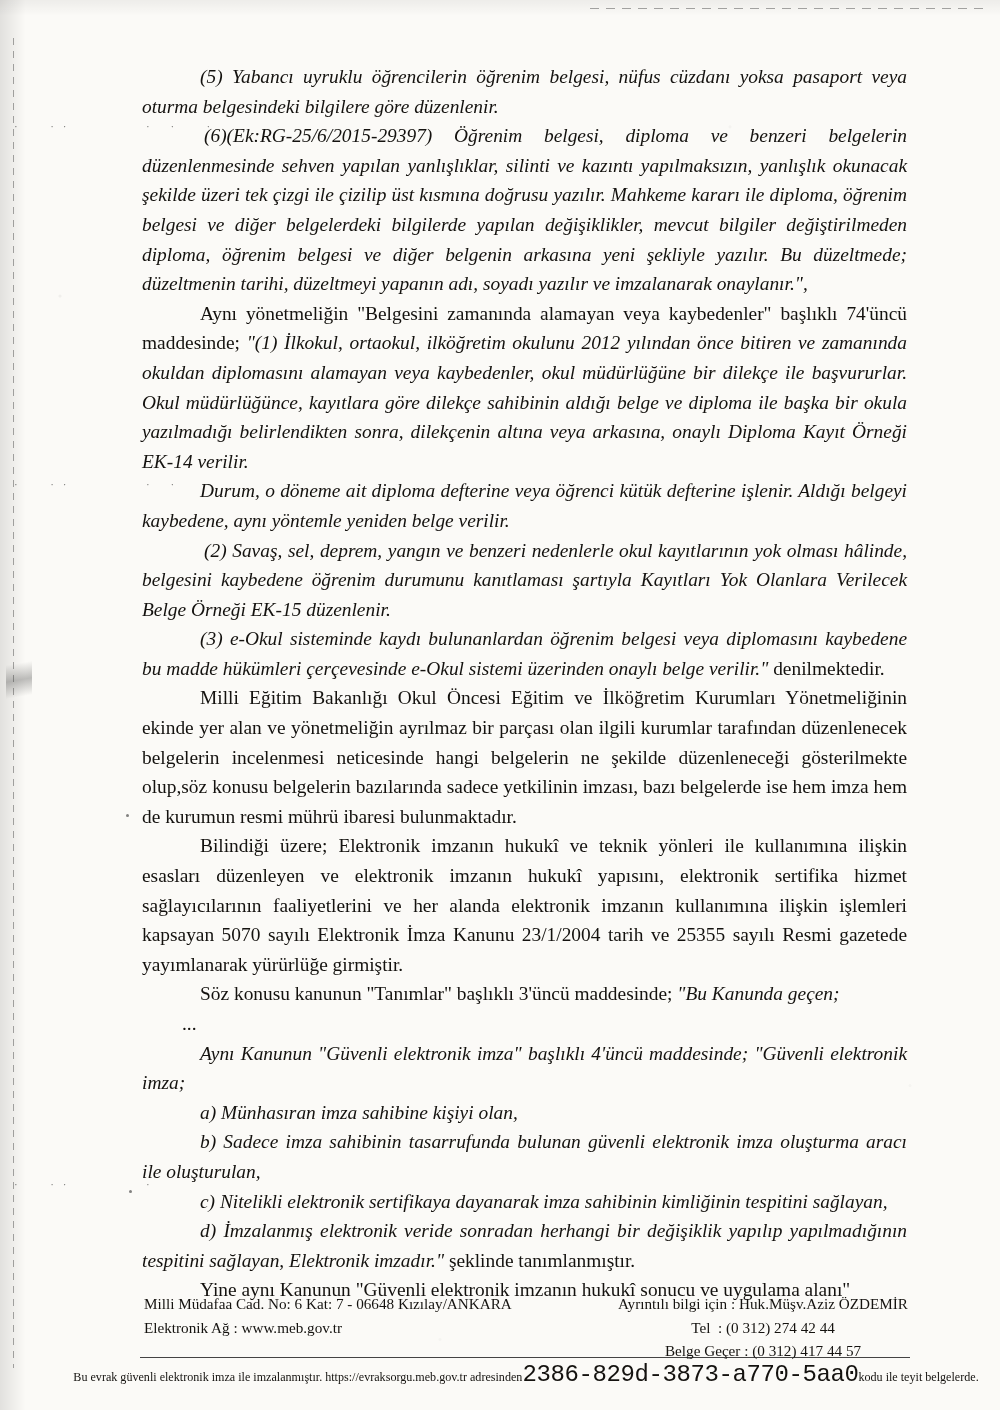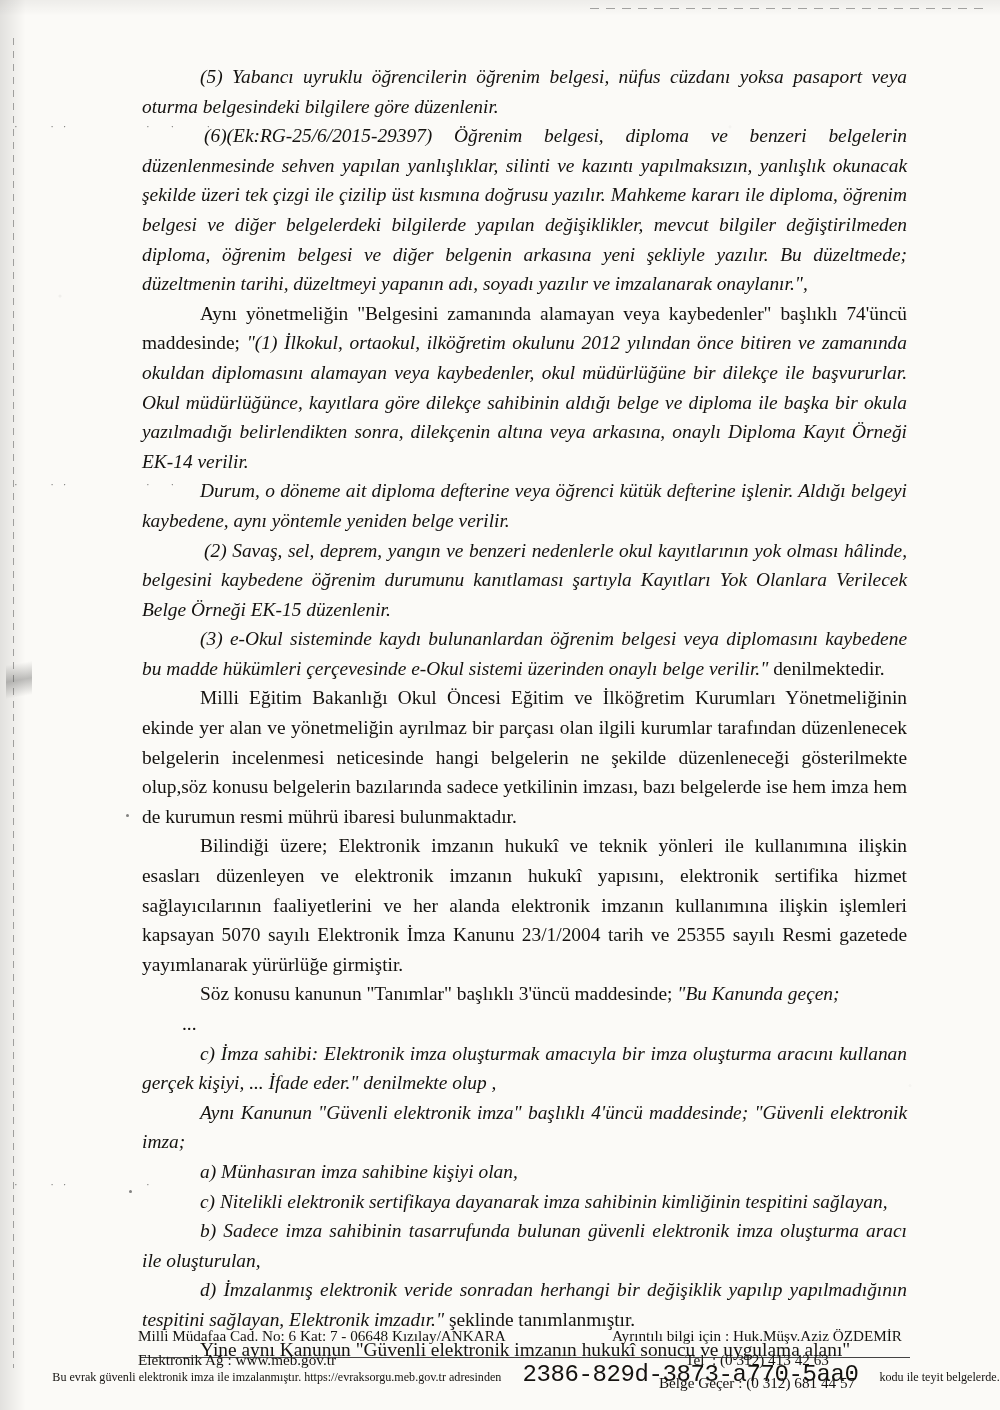--- a/index.html
+++ b/index.html
@@ -106,29 +106,28 @@
   p.indent-sm { text-indent: 40px; }
   .ital { font-style: italic; }
   .upr  { font-style: normal; }
 
   
   .nudge { text-indent: 62px; }
 
   
   .footer {
     position: absolute;
-    left: 138px;
+    left: 144px;
     top: 1292px;
     width: 768px;
     display: flex;
     justify-content: space-between;
     align-items: flex-start;
     font-size: 15.2px;
     line-height: 23.5px;
-    margin-top: 32px;
   }
   .footer-left { text-align: left; }
   .footer-right { text-align: center; padding-right: 4px; }
   .footer-row { white-space: pre; }
 
   .footer-rule {
     position: absolute;
     left: 140px;
     top: 1357px;
     width: 770px;
@@ -140,21 +139,21 @@
     position: absolute;
     left: 140px;
     top: 1366px;
     width: 772px;
     font-size: 12.1px;
     line-height: 17px;
     white-space: nowrap;
     display: flex;
     align-items: baseline;
     justify-content: center;
-    gap: 21px;
+    gap: 0;
   }
   .verify-code {
     font-family: Liberation Mono, monospace;
     font-size: 24px;
     letter-spacing: -0.4px;
   }
 </style>
 </head>
 <body>
 
@@ -189,45 +188,44 @@
 
     <p class="indent upr">Milli Eğitim Bakanlığı Okul Öncesi Eğitim ve İlköğretim Kurumları Yönetmeliğinin ekinde yer alan ve yönetmeliğin ayrılmaz bir parçası olan ilgili kurumlar tarafından düzenlenecek belgelerin incelenmesi neticesinde hangi belgelerin ne şekilde düzenleneceği gösterilmekte olup,söz konusu belgelerin bazılarında sadece yetkilinin imzası, bazı belgelerde ise hem imza hem de kurumun resmi mührü  ibaresi bulunmaktadır.</p>
 
     <p class="indent upr">Bilindiği üzere; Elektronik imzanın hukukî ve teknik yönleri ile kullanımına ilişkin esasları düzenleyen ve elektronik imzanın hukukî yapısını, elektronik sertifika hizmet sağlayıcılarının faaliyetlerini ve her alanda elektronik imzanın kullanımına ilişkin işlemleri kapsayan 5070 sayılı Elektronik İmza Kanunu 23/1/2004 tarih ve 25355 sayılı Resmi gazetede yayımlanarak yürürlüğe girmiştir.</p>
 
     <p class="indent"><span class="upr">Söz konusu kanunun "Tanımlar" başlıklı 3'üncü maddesinde; </span><span class="ital">"Bu Kanunda geçen;</span></p>
 
     <p class="indent-sm upr">...</p>
 
 
-    <p class="indent ital">c) İmza sahibi: Elektronik imza oluşturmak amacıyla bir imza oluşturma aracını kullanan gerçek kişiyi, ... İfade eder." denilmekte olup ,</p>
 
     <p class="indent ital">Aynı Kanunun "Güvenli elektronik imza" başlıklı 4'üncü maddesinde; "Güvenli elektronik imza;</p>
 
     <p class="indent ital">a) Münhasıran imza sahibine kişiyi olan,</p>
 
+    <p class="indent ital">b) Sadece imza sahibinin tasarrufunda bulunan güvenli elektronik imza oluşturma aracı ile oluşturulan,</p>
+
     <p class="indent ital">c) Nitelikli elektronik sertifikaya dayanarak imza sahibinin kimliğinin tespitini sağlayan,</p>
-
-    <p class="indent ital">b) Sadece imza sahibinin tasarrufunda bulunan güvenli elektronik imza oluşturma aracı ile oluşturulan,</p>
 
     <p class="indent"><span class="ital">d) İmzalanmış elektronik veride sonradan herhangi bir değişiklik yapılıp yapılmadığının tespitini sağlayan, Elektronik imzadır."</span><span class="upr"> şeklinde tanımlanmıştır.</span></p>
 
     <p class="indent upr">Yine aynı Kanunun "Güvenli elektronik imzanın hukukî sonucu ve uygulama alanı"</p>
 
   </div>
 
   <div class="footer">
     <div class="footer-left">
       <div class="footer-row">Milli Müdafaa Cad. No: 6 Kat: 7 - 06648 Kızılay/ANKARA</div>
       <div class="footer-row">Elektronik Ağ : www.meb.gov.tr</div>
     </div>
     <div class="footer-right">
       <div class="footer-row">Ayrıntılı bilgi için : Huk.Müşv.Aziz ÖZDEMİR</div>
-      <div class="footer-row">Tel  : (0 312) 413 42 63</div>
-      <div class="footer-row">Belge Geçer : (0 312) 681 44 57</div>
+      <div class="footer-row">Tel  : (0 312) 274 42 44</div>
+      <div class="footer-row">Belge Geçer : (0 312) 417 44 57</div>
     </div>
   </div>
 
   <div class="footer-rule"></div>
 
   <div class="verify">
     <span>Bu evrak güvenli elektronik imza ile imzalanmıştır. https://evraksorgu.meb.gov.tr adresinden</span>
     <span class="verify-code">2386-829d-3873-a770-5aa0</span>
     <span>kodu ile teyit belgelerde.</span>
   </div>

